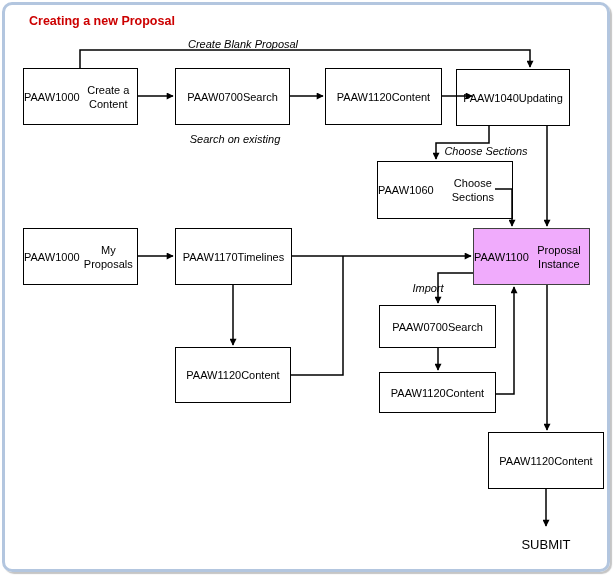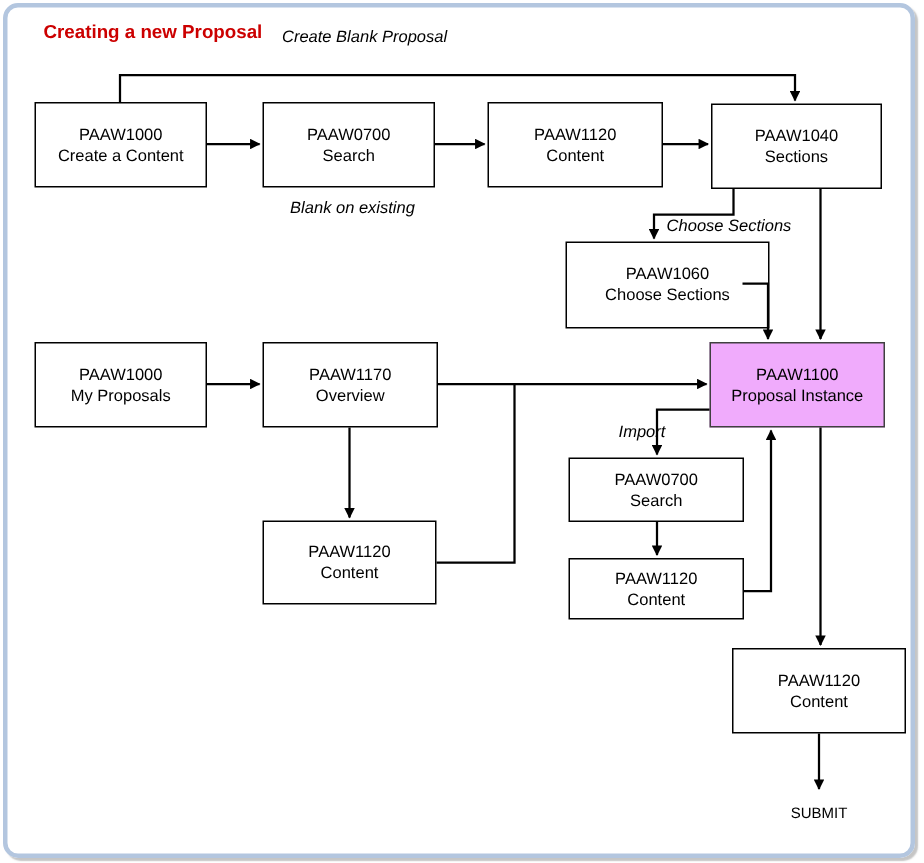--- a/index.html
+++ b/index.html
@@ -34,31 +34,31 @@
     color: #000000;
     text-align: center;
     white-space: nowrap;
   }
   .node {
     position: absolute;
     box-sizing: border-box;
     background: #ffffff;
     border: 1.5px solid #000000;
     display: flex;
-    flex-direction: column;
+    flex-direction: row;
     align-items: center;
     justify-content: center;
     font-size: 11px;
     line-height: 14px;
     color: #000000;
     text-align: center;
   }
   .terminal-label {
     position: absolute;
-    font-size: 10px;
+    font-size: 13px;
     color: #000000;
     text-align: center;
     white-space: nowrap;
   }
   svg.connectors {
     position: absolute;
     left: 0; top: 0;
     pointer-events: none;
   }
   svg.connectors path {
@@ -69,59 +69,59 @@
 </style>
 </head>
 <body>
 
 <div class="canvas">
 
   <div class="frame" style="border-color: rgb(179, 198, 223);"></div>
 
   <div class="section-title" style="left: 29px; top: 14px; color: rgb(204, 0, 0);">Creating a new Proposal</div>
 
-  <div class="edge-label" style="left:188px; top:19px; width:110px;">Create Blank Proposal</div>
-  <div class="edge-label" style="left:180px; top:133px; width:110px;">Blank on existing</div>
+  <div class="edge-label" style="left:188px; top:38px; width:110px;">Create Blank Proposal</div>
+  <div class="edge-label" style="left:180px; top:133px; width:110px;">Search on existing</div>
   <div class="edge-label" style="left:441px; top:145px; width:90px;">Choose Sections</div>
   <div class="edge-label" style="left:408px; top:282px; width:40px;font-style:italic;">Import</div>
 
   <div class="node" style="left:23px; top:68px; width:115px; height:57px;">
     <span>PAAW1000</span>
     <span>Create a Content</span>
   </div>
   <div class="node" style="left:175px; top:68px; width:115px; height:57px;">
     <span>PAAW0700</span>
     <span>Search</span>
   </div>
   <div class="node" style="left:325px; top:68px; width:117px; height:57px;">
     <span>PAAW1120</span>
     <span>Content</span>
   </div>
-  <div class="node" style="left:474px; top:69px; width:114px; height:57px;">
+  <div class="node" style="left:456px; top:69px; width:114px; height:57px;">
     <span>PAAW1040</span>
-    <span>Sections</span>
+    <span>Updating</span>
   </div>
 
   <div class="node" style="left:377px; top:161px; width:136px; height:58px;">
     <span>PAAW1060</span>
     <span>Choose Sections</span>
   </div>
 
   <div class="node" style="left: 473px; top: 228px; width: 117px; height: 57px; background-color: #f0abfc; border-color: rgb(64, 64, 64);">
     <span>PAAW1100</span>
     <span>Proposal Instance</span>
   </div>
 
   <div class="node" style="left:23px; top:228px; width:115px; height:57px;">
     <span>PAAW1000</span>
     <span>My Proposals</span>
   </div>
   <div class="node" style="left:175px; top:228px; width:117px; height:57px;">
     <span>PAAW1170</span>
-    <span>Overview</span>
+    <span>Timelines</span>
   </div>
   <div class="node" style="left:175px; top:347px; width:116px; height:56px;">
     <span>PAAW1120</span>
     <span>Content</span>
   </div>
 
   <div class="node" style="left:379px; top:305px; width:117px; height:43px;">
     <span>PAAW0700</span>
     <span>Search</span>
   </div>

